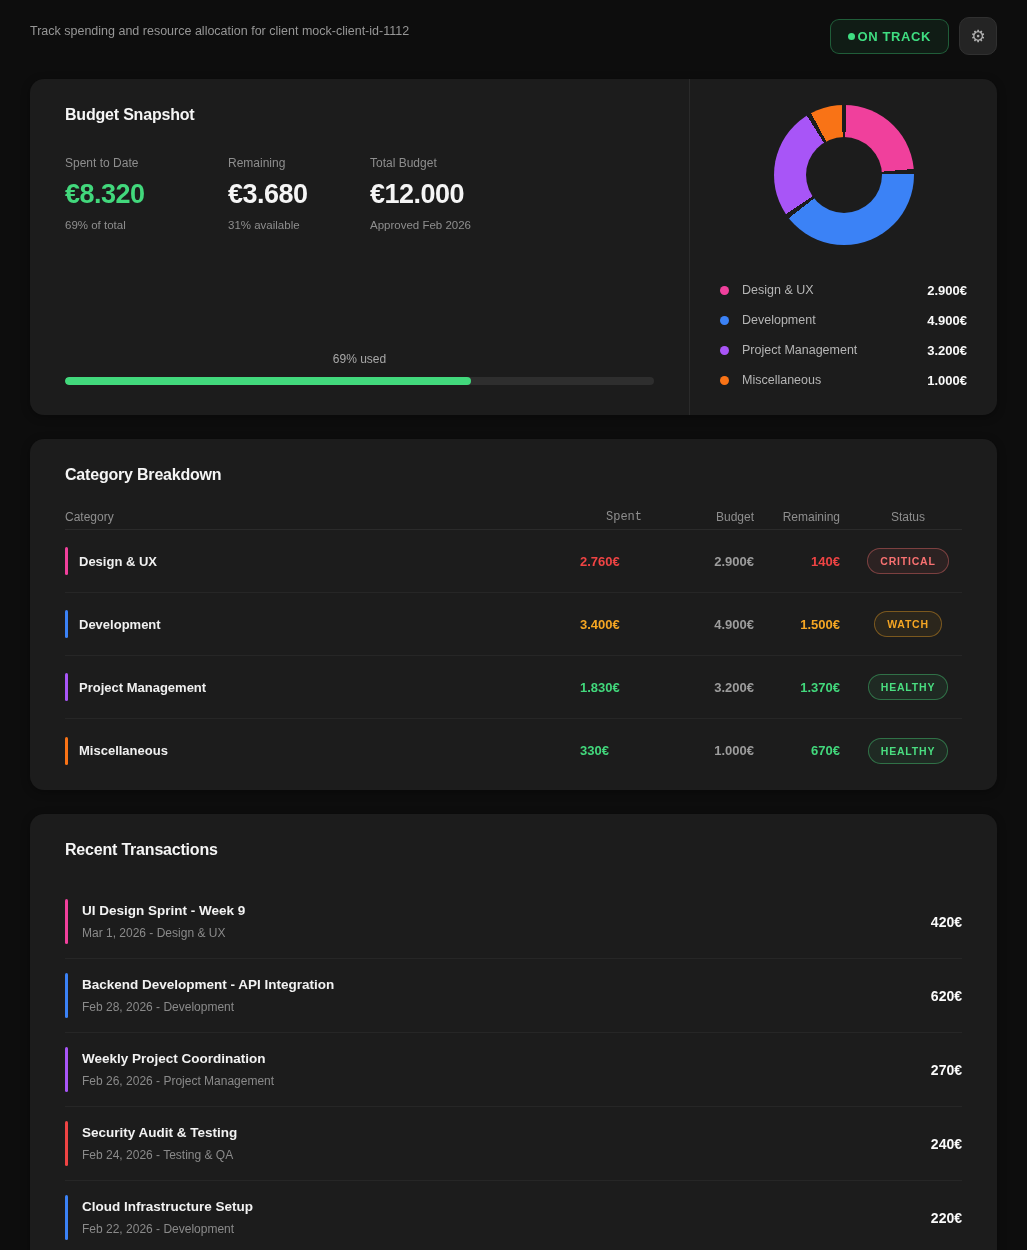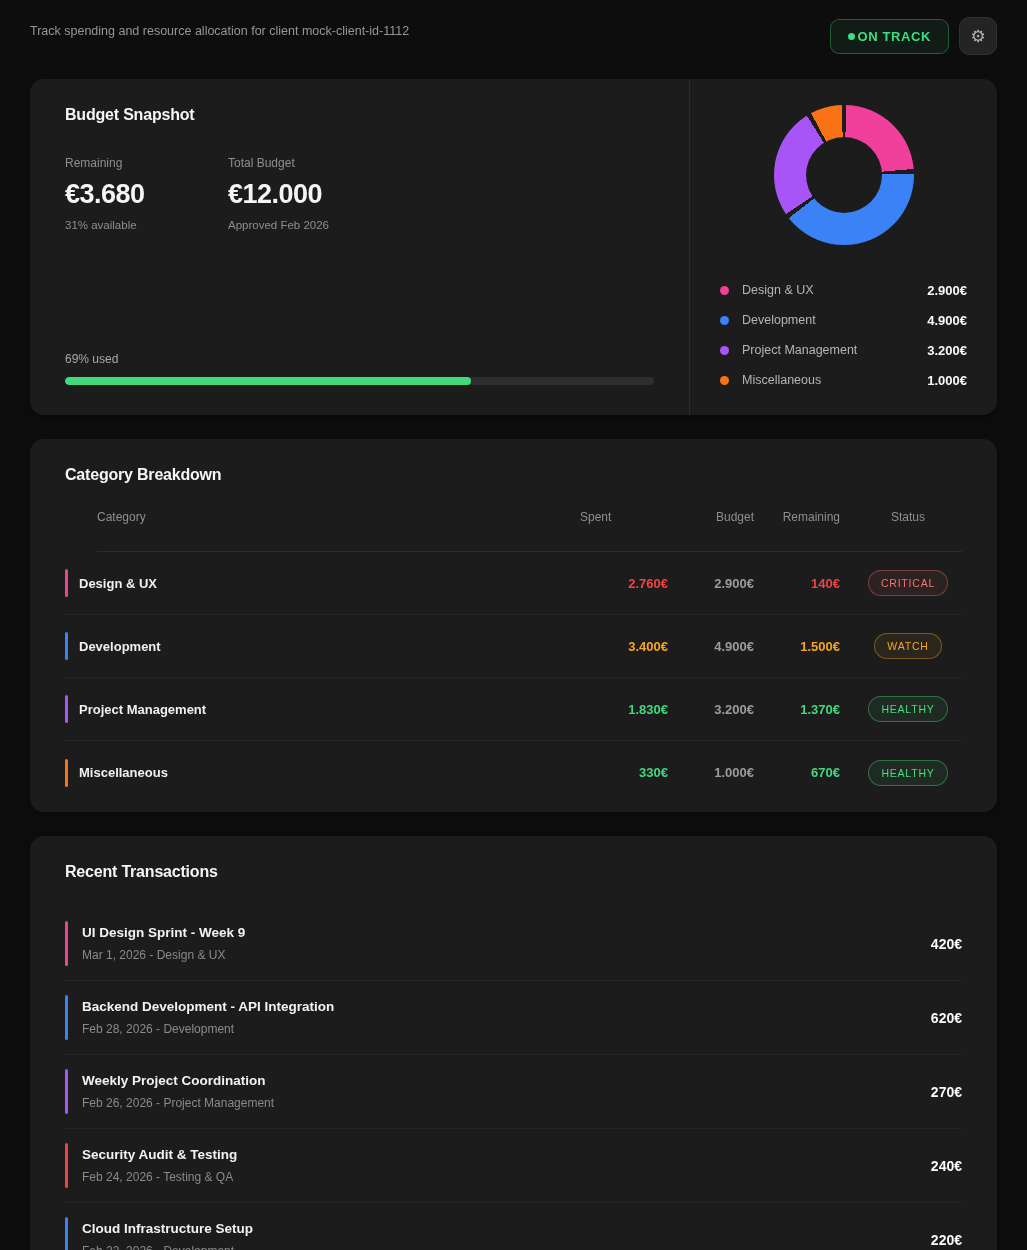--- a/index.html
+++ b/index.html
@@ -39,61 +39,61 @@
   .card h2 { font-size:16px; font-weight:bold; letter-spacing:-0.2px; color:#f5f5f5; }
 
   
   .snapshot-card { display:grid; grid-template-columns:659px 1fr; min-height:319px; }
   .snapshot-left { padding:27px 35px 30px 35px; display:flex; flex-direction:column; }
   .stats-row { display:grid; grid-template-columns:163px 142px 1fr; margin-top:32px; }
   .stat-label { font-size:12px; color:#8e8e8e; }
   .stat-value { font-size:27px; font-weight:bold; letter-spacing:-0.5px; margin-top:9px; }
   .stat-sub { font-size:11.5px; color:#8e8e8e; margin-top:9px; }
   .overall-progress { margin-top:auto; }
-  .progress-label { font-size:12px; color:#a8a8a8; margin-bottom:11px; }
+  .progress-label { font-size:12px; color:#a8a8a8; margin-bottom:11px;text-align:center; }
   .track { height:8px; background:#2e2e2e; border-radius:4px; overflow:hidden; }
   .overall-fill { height:100%; background:#42d87c; border-radius:4px; }
 
   .snapshot-right { border-left:1px solid #2a2a2a; padding:26px 28px 20px 28px; }
   .donut-wrap { position:relative; width:140px; height:140px; margin:0 auto; }
   .donut { width:140px; height:140px; border-radius:50%; }
   .donut-hole {
     position:absolute; width:76px; height:76px; border-radius:50%;
     background:#1c1c1c; top:32px; left:32px;
   }
   .legend { margin-top:30px; padding:0 2px; }
   .legend-row { display:flex; align-items:center; height:30px; }
   .legend-dot { width:9px; height:9px; border-radius:50%; margin-right:13px; flex:none; }
   .legend-label { font-size:12.5px; color:#b5b5b5; flex:1; }
   .legend-value { font-size:13px; font-weight:bold; color:#fafafa; }
 
   
   .breakdown-card { padding:27px 35px 8px 35px; }
-  .table-head { display:flex; align-items:center; margin-top:26px; padding-bottom:27px; border-bottom:1px solid #2b2b2b;margin-left:32px; }
+  .table-head { display:flex; align-items:center; margin-top:26px; padding-bottom:5px; border-bottom:1px solid #2b2b2b; }
   .table-head span { font-size:12px; color:#8e8e8e; }
   .col-category { flex:1; text-align:left; }
-  .col-spent { width:88px; text-align:left; }
+  .col-spent { width:88px; text-align:center;font-family:Liberation Mono, monospace; }
   .col-budget { width:86px; text-align:right; }
   .col-remaining { width:86px; text-align:right; }
   .col-status { width:108px; text-align:center; margin-left:14px; }
   .cat-row { display:flex; align-items:center; padding:17px 0; border-bottom:1px solid #262626; min-height:63px; }
   .cat-row:last-child { border-bottom:none; }
   .accent { width:3px; border-radius:2px; flex:none; }
   .cat-accent { height:28px; }
   .cat-name { width:144px; margin-left:11px; font-size:13px; font-weight:bold; color:#f0f0f0; }
   .cat-bar { flex:1; margin-right:14px; }
   .cat-track { height:7px; background:#2e2e2e; border-radius:4px; overflow:hidden; }
   .bar-fill { height:100%; border-radius:4px; }
   .cell { font-size:13px; font-weight:bold; }
-  .cell-spent { width:88px; text-align:right; }
+  .cell-spent { width:88px; text-align:left; }
   .cell-budget { width:86px; text-align:right; color:#9c9c9c; }
   .cell-remaining { width:86px; text-align:right; }
   .cell-status { width:108px; margin-left:14px; display:flex; justify-content:center; }
   .status-pill {
-    font-size:10.5px; font-weight:normal; letter-spacing:0.8px;
+    font-size:10.5px; font-weight:bold; letter-spacing:0.8px;
     padding:6px 12px; border-radius:999px; border:1px solid;
   }
 
   
   .transactions-card { padding:27px 35px 18px 35px; }
   .tx-list { margin-top:26px; }
   .tx-row { display:flex; align-items:center; padding:14px 0; border-bottom:1px solid #262626; min-height:63px; }
   .tx-row:last-child { border-bottom:none; }
   .tx-accent { height:45px; }
   .tx-body { flex:1; margin-left:14px; }
@@ -119,20 +119,25 @@
         <span>⚙</span>
       </div>
     </div>
   </div>
 
   <div class="card snapshot-card">
     <div class="snapshot-left">
       <h2>Budget Snapshot</h2>
       <div class="stats-row">
         <div>
+          <div class="stat-label">Spent to Date</div>
+          <div class="stat-value" style="color: rgb(66, 216, 124);">€8.320</div>
+          <div class="stat-sub">69% of total</div>
+        </div>
+        <div>
           <div class="stat-label">Remaining</div>
           <div class="stat-value" style="color: rgb(245, 245, 245);">€3.680</div>
           <div class="stat-sub">31% available</div>
         </div>
         <div>
           <div class="stat-label">Total Budget</div>
           <div class="stat-value" style="color: rgb(245, 245, 245);">€12.000</div>
           <div class="stat-sub">Approved Feb 2026</div>
         </div>
       </div>

